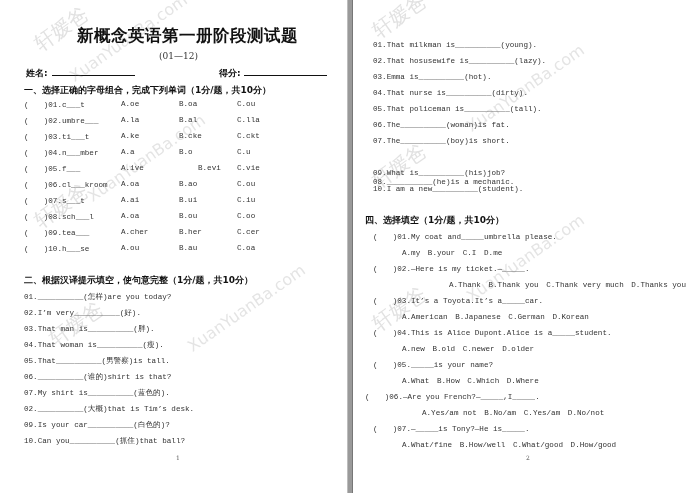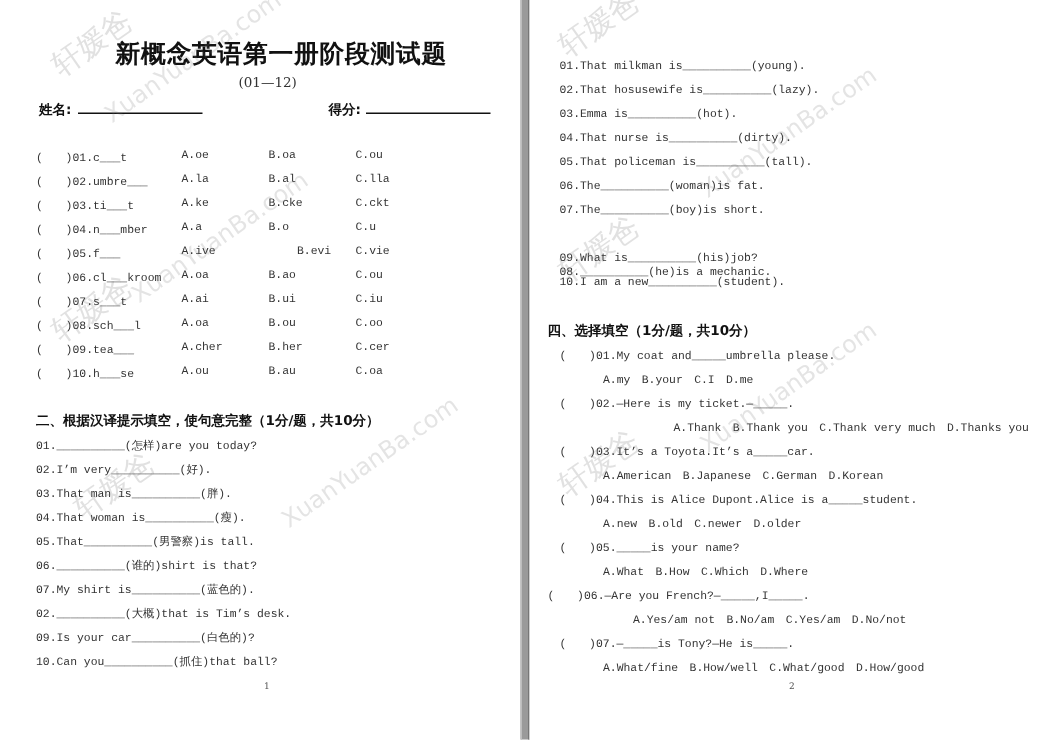--- a/index.html
+++ b/index.html
@@ -25,20 +25,21 @@
 
 <div id="page1" class="page">
   <div class="abs title" style="left:73px;top:25px;">新概念英语第一册阶段测试题</div>
   <div class="abs subtitle" style="left:155px;top:51px;">(01—12)</div>
 
   <div class="abs label" style="left:22px;top:67px;">姓名:</div>
   <div class="abs uline" style="left:48px;top:75px;width:83px;"></div>
   <div class="abs label" style="left:215px;top:67px;">得分:</div>
   <div class="abs uline" style="left:240px;top:75px;width:83px;"></div>
 
+  <div class="abs sec" style="left:20px;top:84px;">一、选择正确的字母组合，完成下列单词（1分/题，共10分）</div>
 
   <div>
     <div class="abs q" style="left:20px;top:100px;"><span>(　　)</span><span>01.c___t</span></div>
     <div class="abs opt" style="left:117px;top:100px;">A.oe</div>
     <div class="abs opt" style="left:175px;top:100px;">B.oa</div>
     <div class="abs opt" style="left:233px;top:100px;">C.ou</div>
 
     <div class="abs q" style="left:20px;top:116px;"><span>(　　)</span><span>02.umbre___</span></div>
     <div class="abs opt" style="left:117px;top:116px;">A.la</div>
     <div class="abs opt" style="left:175px;top:116px;">B.al</div>

